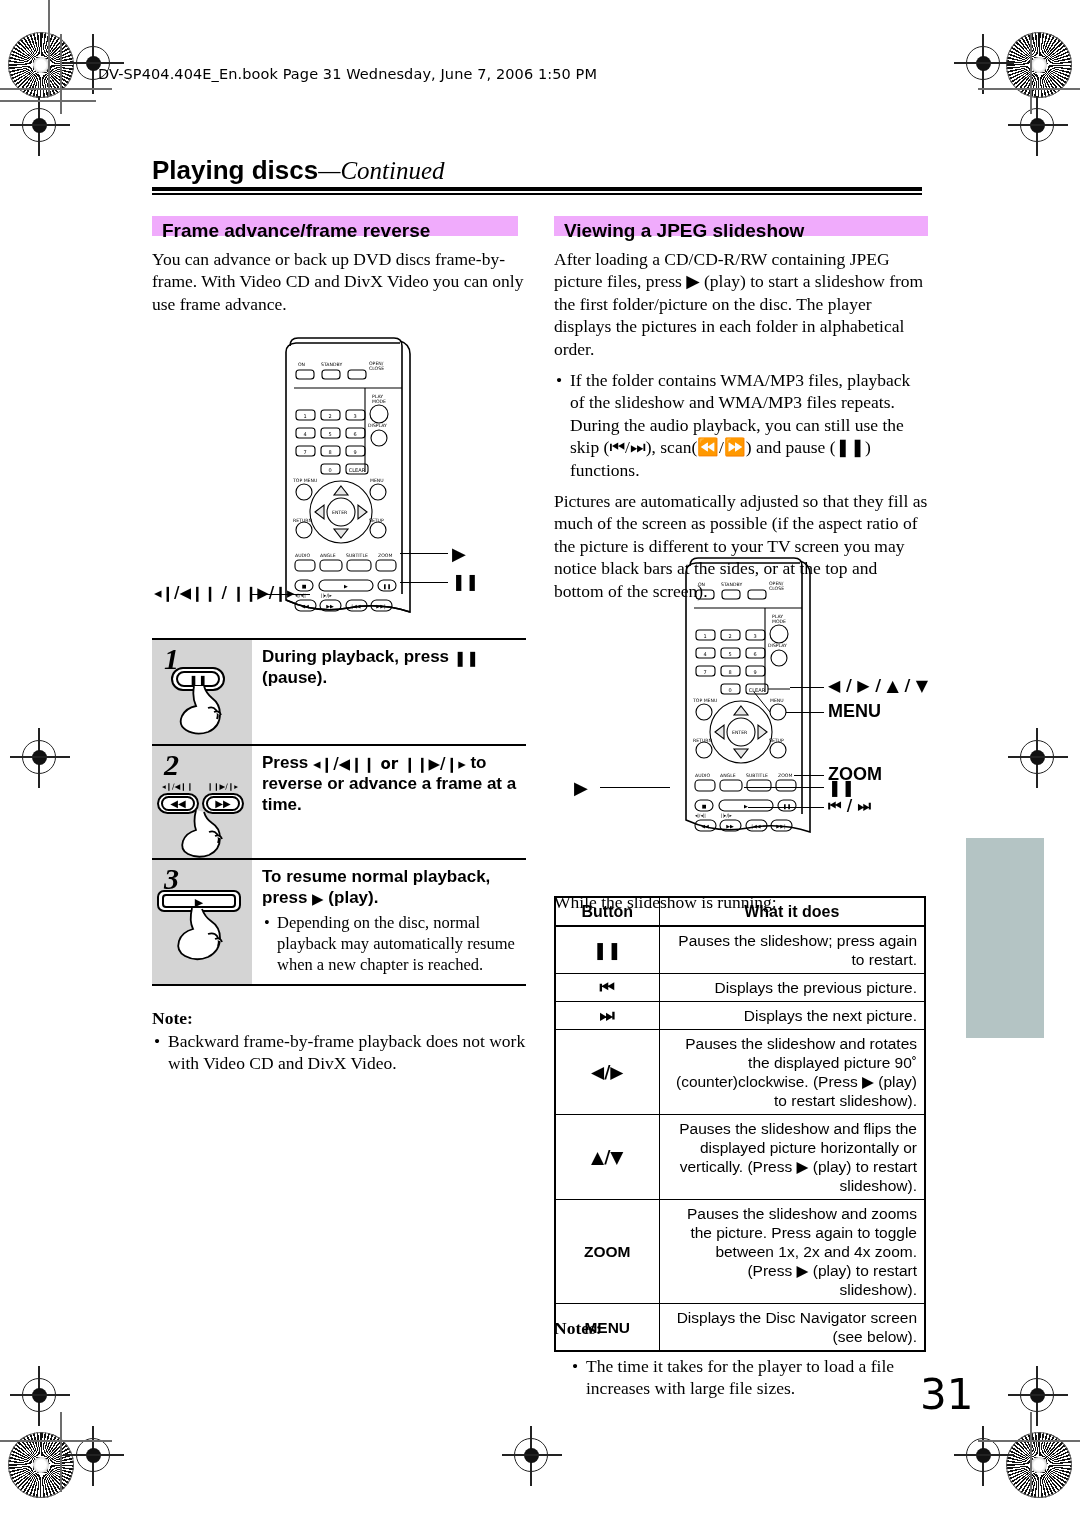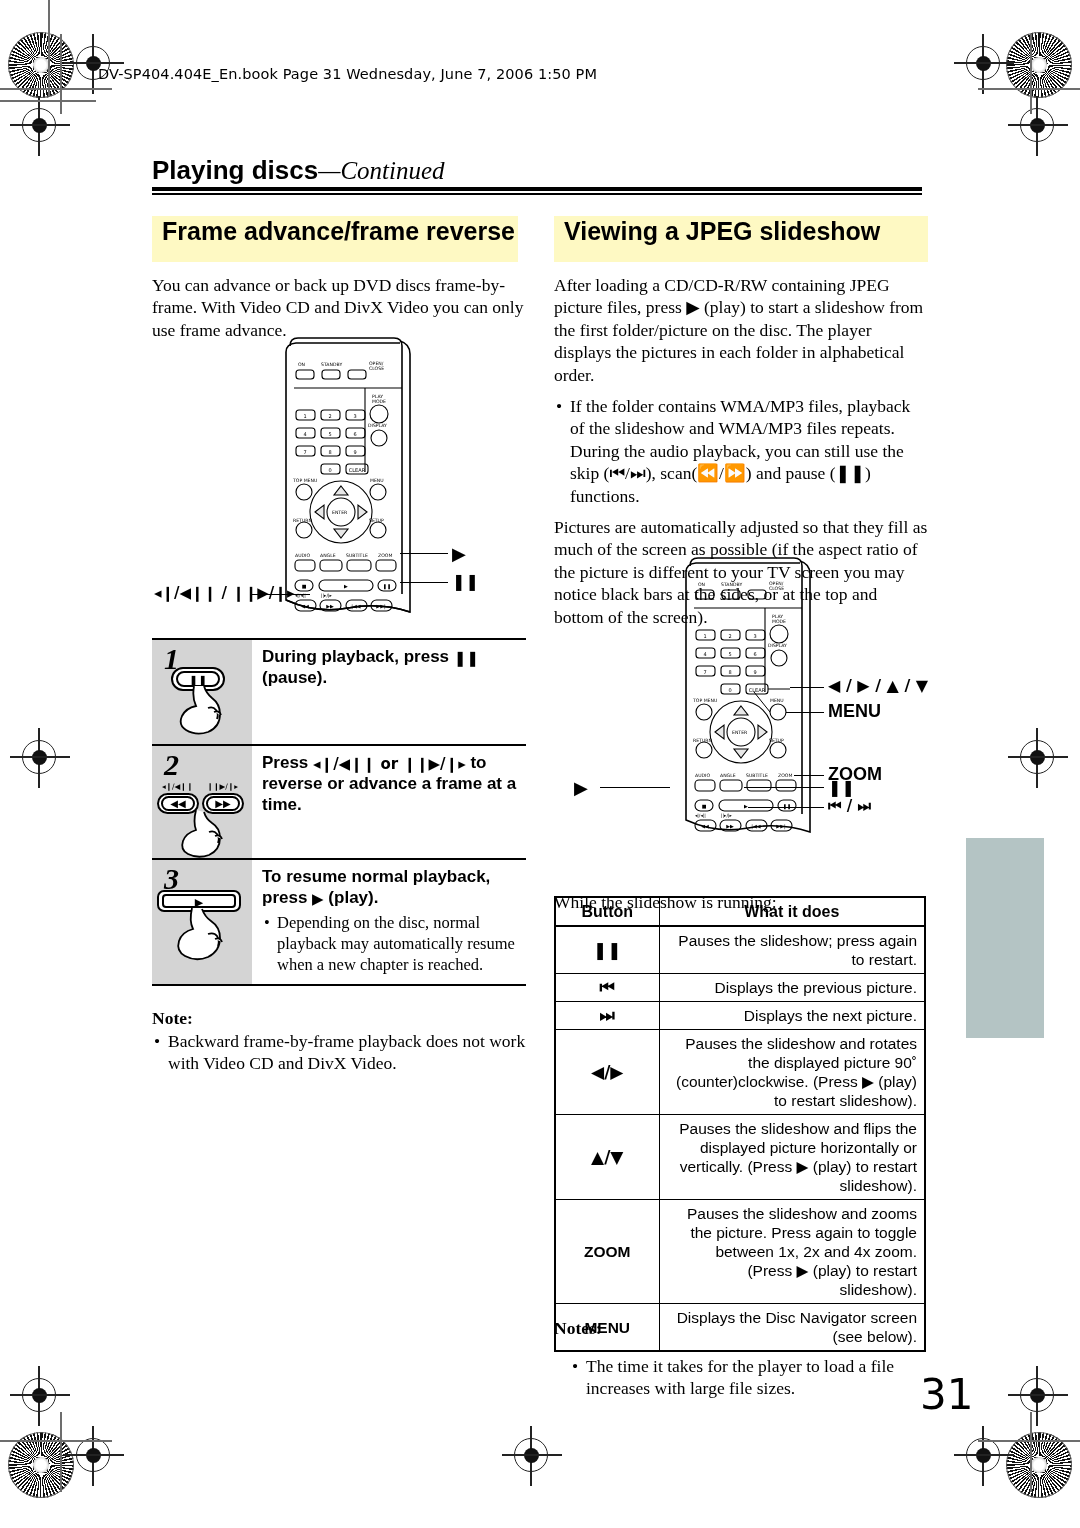--- a/index.html
+++ b/index.html
@@ -33,22 +33,22 @@
        font-family:"Liberation Sans",sans-serif;font-weight:bold;}
   .chapter-title em{font-family:"Liberation Serif",serif;font-weight:normal;
        font-style:italic;font-size:25px;}
   .rule-thick{position:absolute;left:152px;top:187px;width:770px;height:4px;background:#000;}
   .rule-thin{position:absolute;left:152px;top:193px;width:770px;height:1.5px;background:#000;}
 
   .col{position:absolute;width:374px;}
   .col-left{left:152px;top:216px;}
   .col-right{left:554px;top:216px;}
 
-  .sec-head{background:#fef9c3;height:46px;line-height:30px;padding-left:10px;
-       font-family:"Liberation Sans",sans-serif;font-weight:bold;font-size:25px;
+  .sec-head{background:#f0abfc;height:20px;line-height:30px;padding-left:10px;
+       font-family:"Liberation Sans",sans-serif;font-weight:bold;font-size:19px;
        margin:0 0 12px 0;}
   .sec-head.narrow{width:356px;}
 
   p.body{font-size:17.5px;line-height:22.4px;margin:0 0 9px 0;text-align:left;}
   ul.body{margin:0 0 9px 0;padding:0;list-style:none;}
   ul.body li{font-size:17.5px;line-height:22.4px;padding-left:16px;position:relative;}
   ul.body li::before{content:"\2022";position:absolute;left:2px;top:0;}
 
   .note-h{font-weight:bold;font-size:17.5px;margin:6px 0 1px 0;}
 

